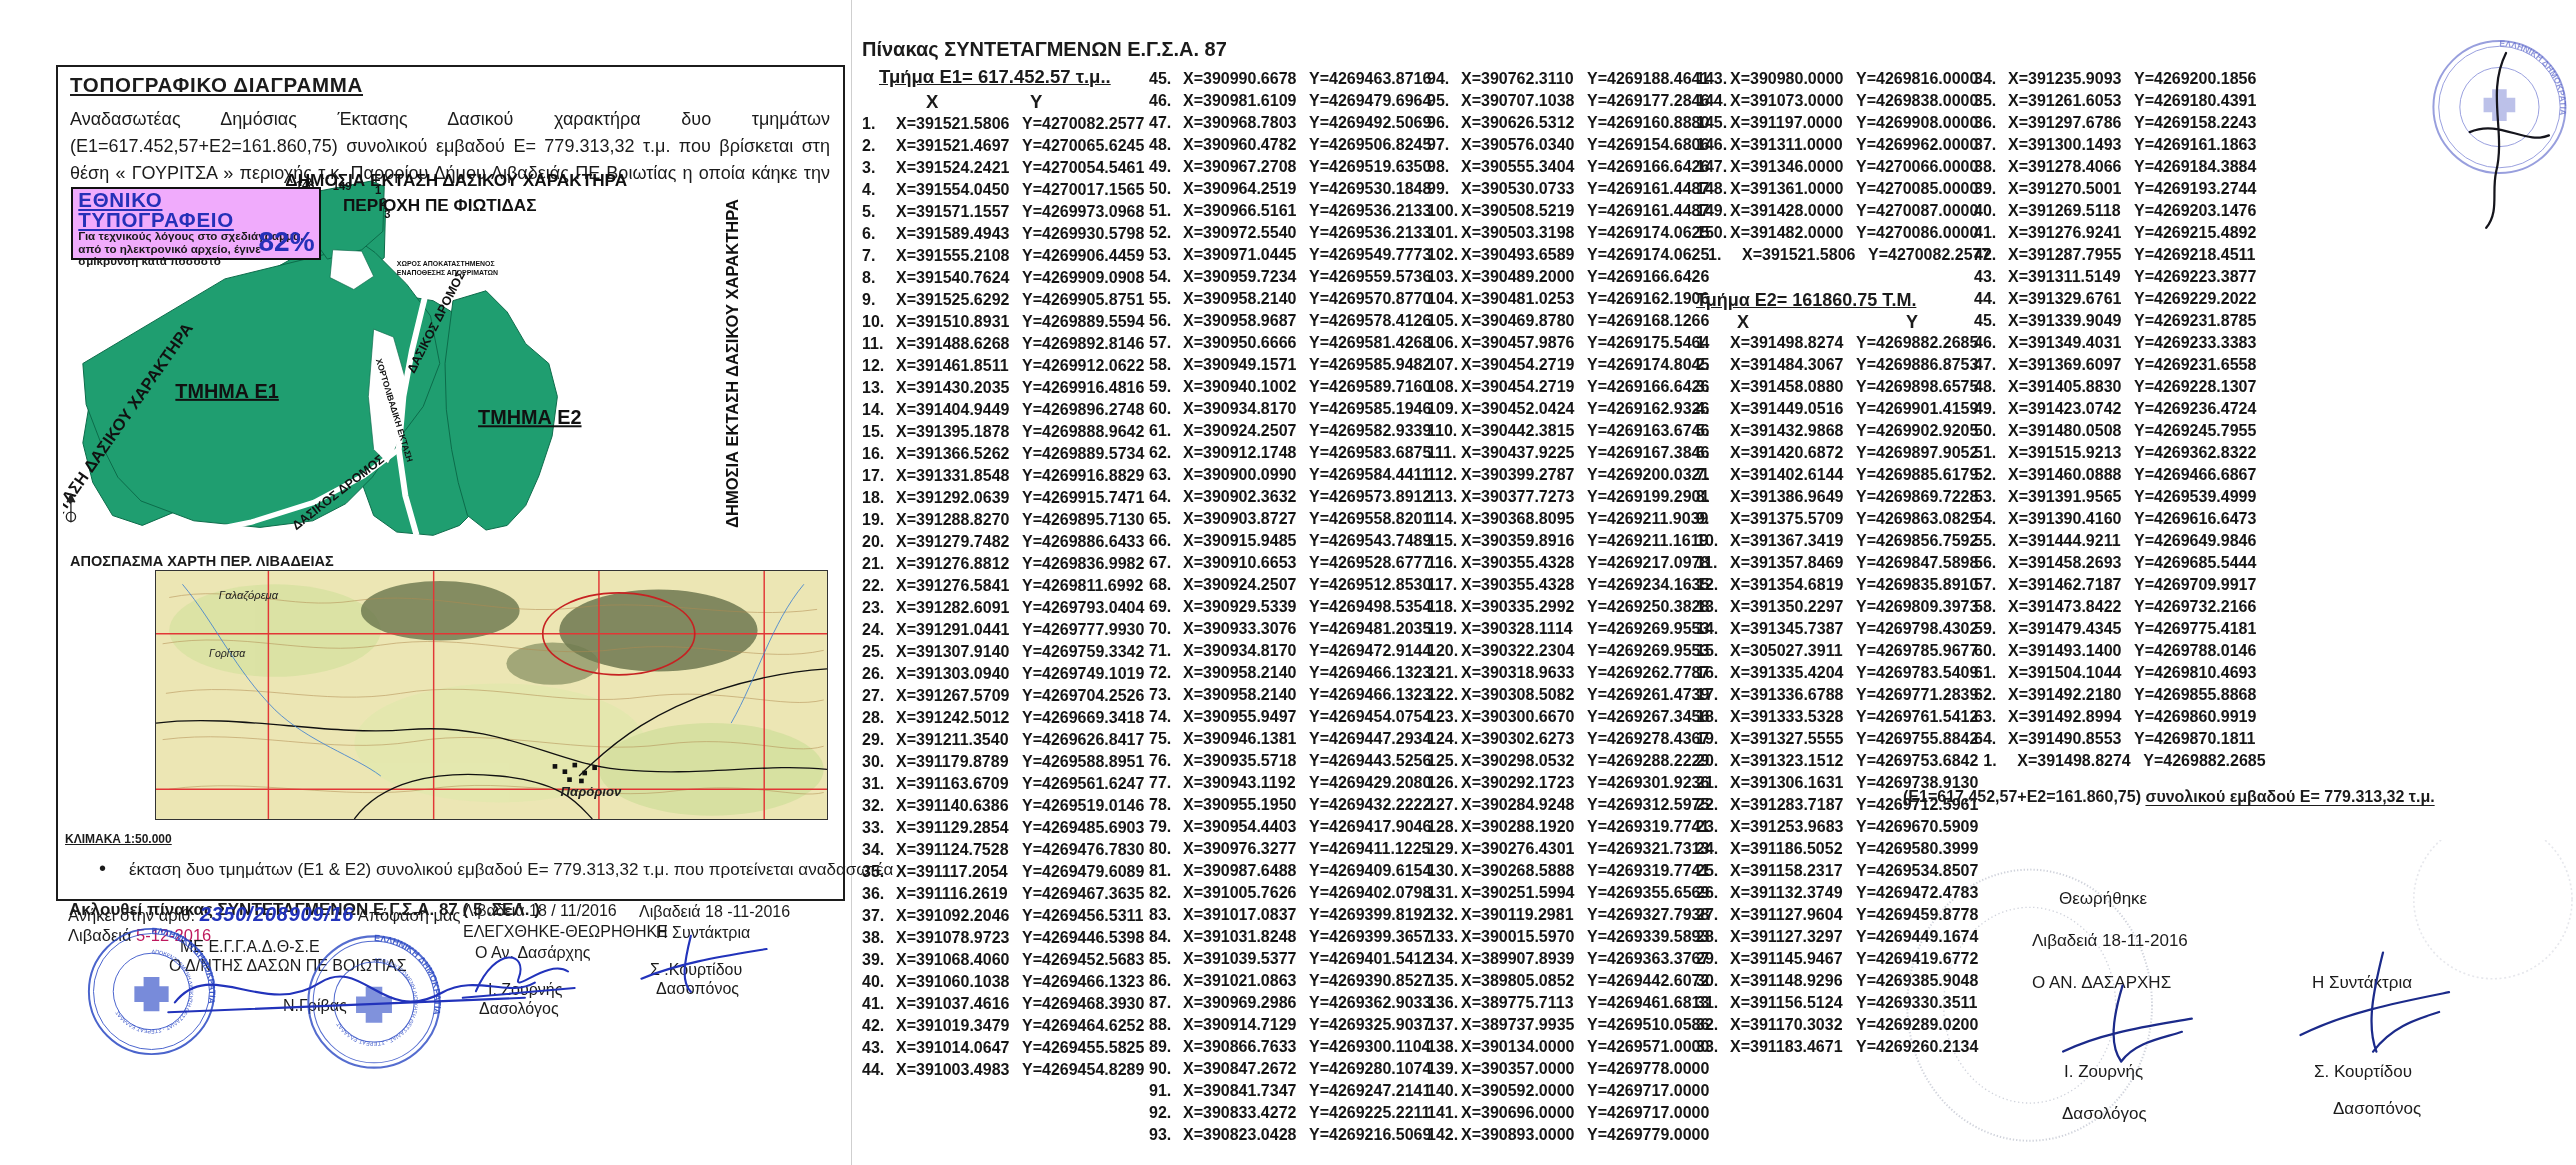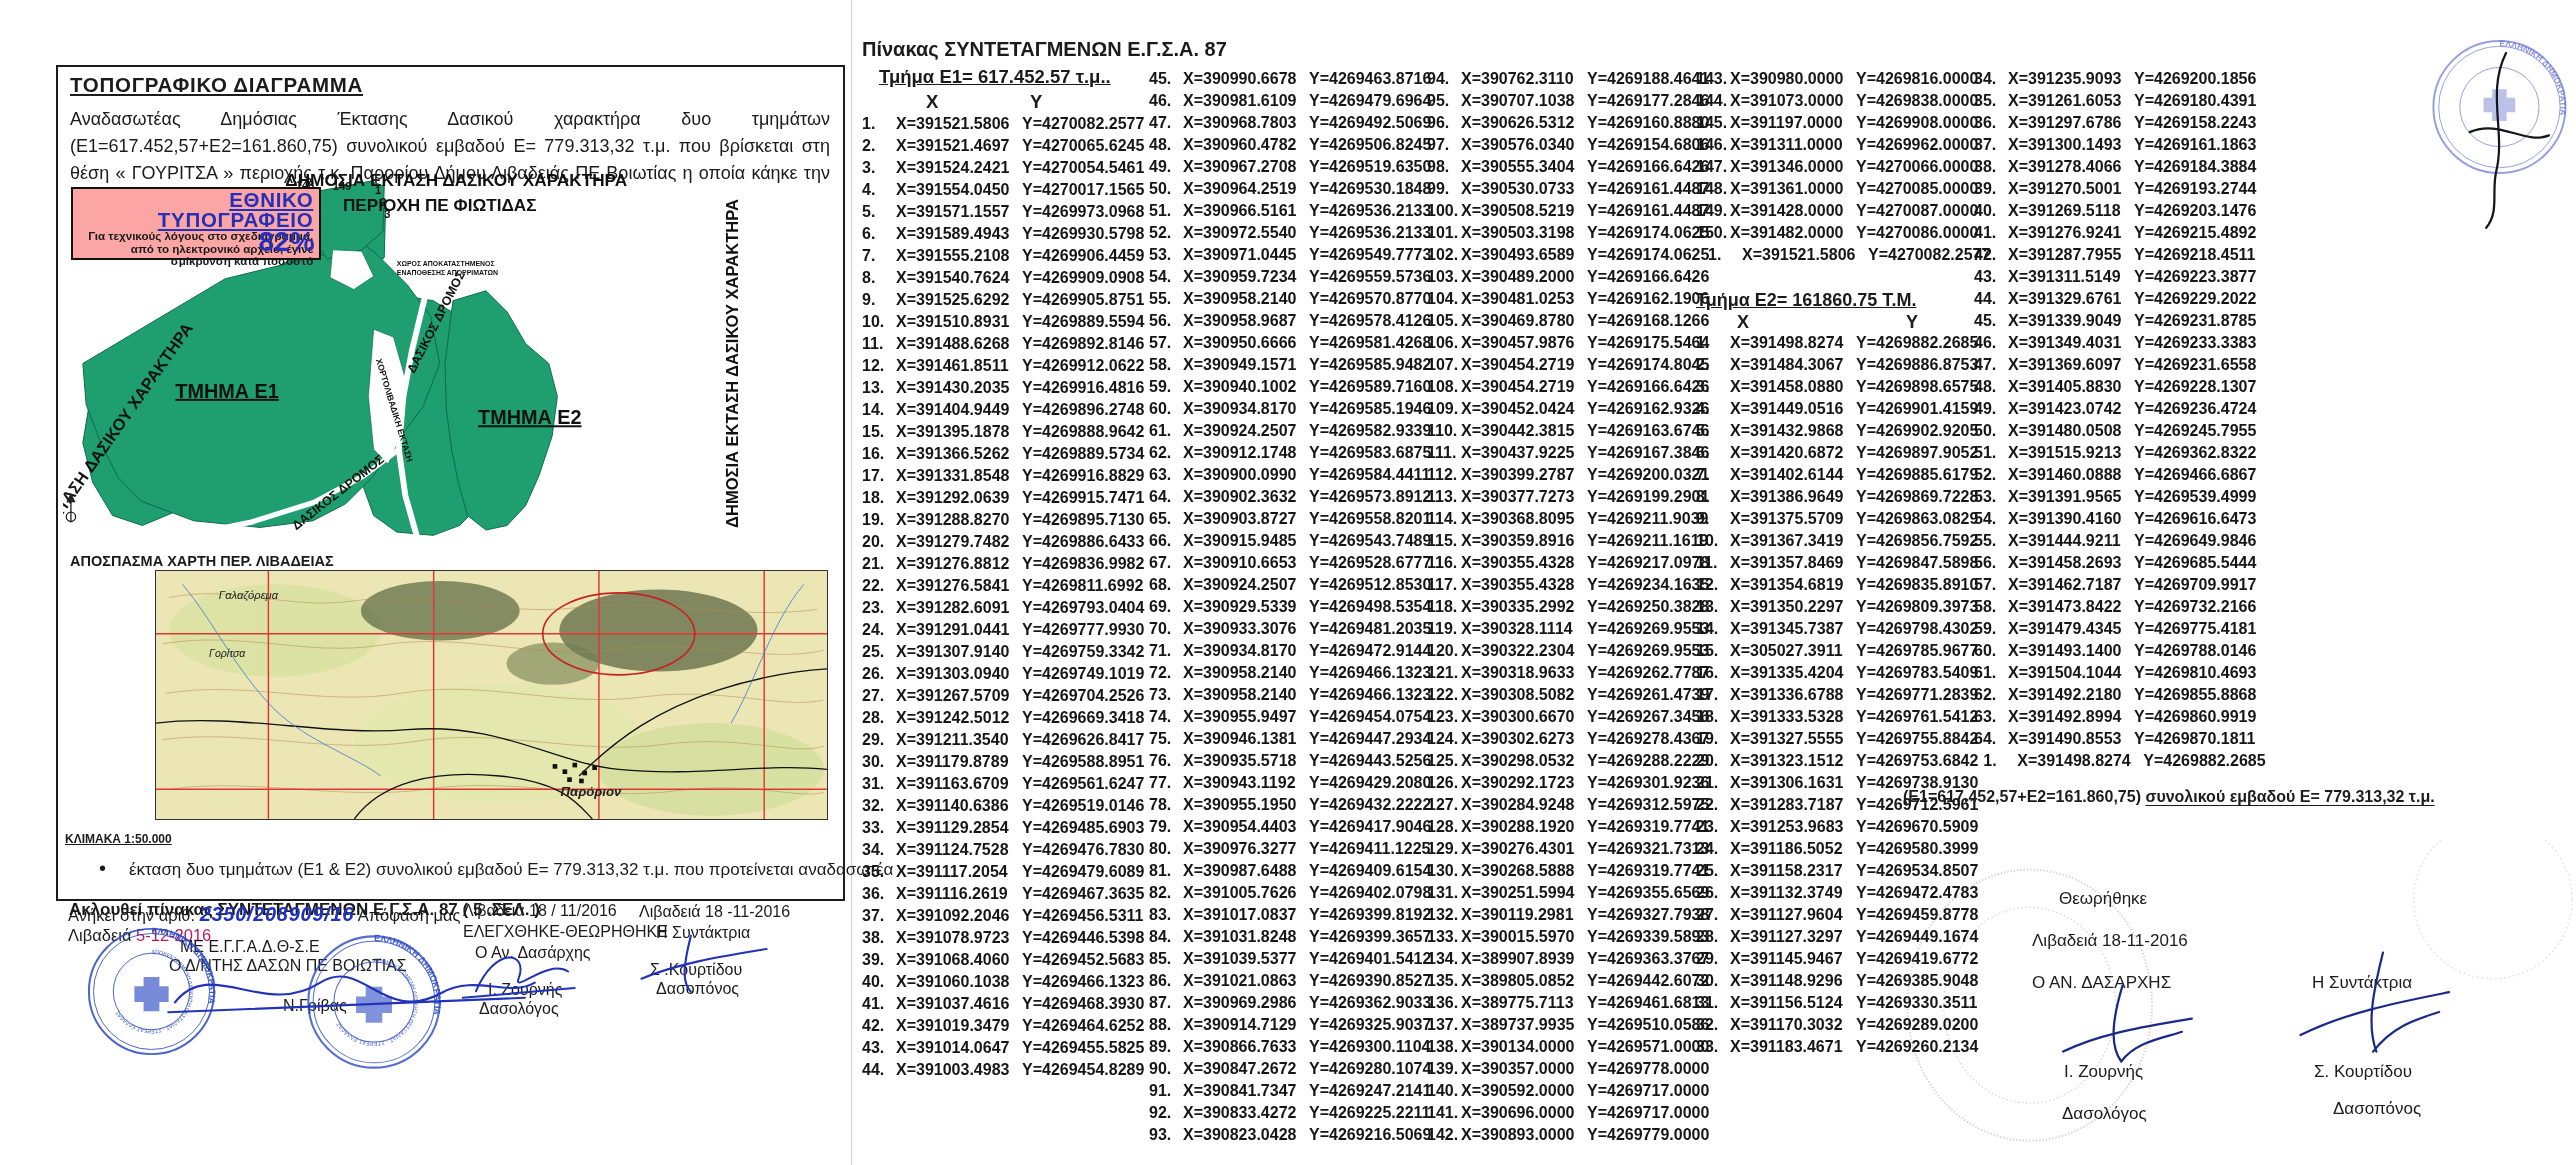--- a/index.html
+++ b/index.html
@@ -6,21 +6,21 @@
   body{width:2576px;height:1165px;position:relative;overflow:hidden;
        font-family:"Liberation Sans",sans-serif;color:#1b1b1b;
        -webkit-font-smoothing:antialiased;}
   .abs{position:absolute;}
   
   #left-page-border{left:56px;top:65px;width:785px;height:832px;border:2px solid #1c1c1c;background:#fff;}
   #doc-title{left:70px;top:73px;font-size:20.5px;font-weight:700;text-decoration:underline;letter-spacing:0.7px;}
   #doc-paragraph{left:70px;top:106px;width:760px;font-size:18px;line-height:27px;text-align:justify;}
   #doc-scale{left:73px;top:218px;font-size:18px;}
   
-  #press-stamp{left:71px;top:187px;width:235px;height:66px;border:2px solid #111;background:#fca5a5;padding:1.3px 5.3px;z-index:6;text-align:right;}
+  #press-stamp{left:71px;top:187px;width:235px;height:66px;border:2px solid #111;background:#f0abfc;padding:1.3px 5.3px;z-index:6;}
   #press-stamp .t{color:#2530b8;font-weight:700;font-size:20.5px;letter-spacing:0.7px;text-decoration:underline;line-height:20px;}
   #press-stamp .l{font-size:11.6px;font-weight:700;line-height:12.6px;color:#191919;}
   #press-pct{position:absolute;right:4px;bottom:0px;color:#2530b8;font-size:28px;font-weight:700;}
   
   #map-wrap{left:63px;top:165px;width:770px;height:397px;z-index:2;}
   
   #excerpt-title{left:66px;top:553px;font-size:14.5px;font-weight:700;z-index:7;background:#fff;padding:0 4px;}
   #topo-wrap{left:155px;top:570px;width:671px;height:248px;border:1.3px solid #333;z-index:3;}
   #excerpt-scale{left:65px;top:832px;font-size:12px;font-weight:700;text-decoration:underline;z-index:7;text-align:right;}
   #bullet-line{left:99px;top:857px;font-size:17px;}

